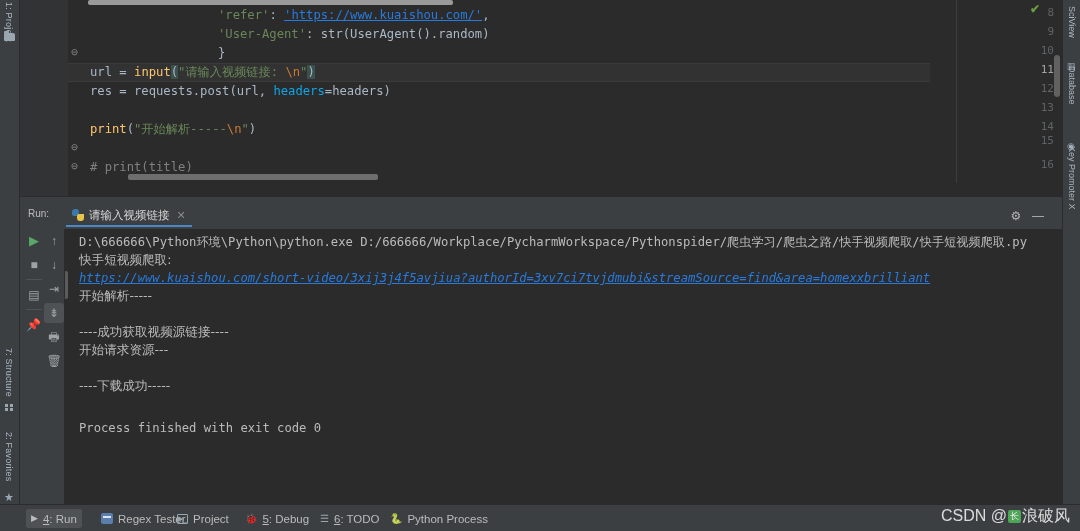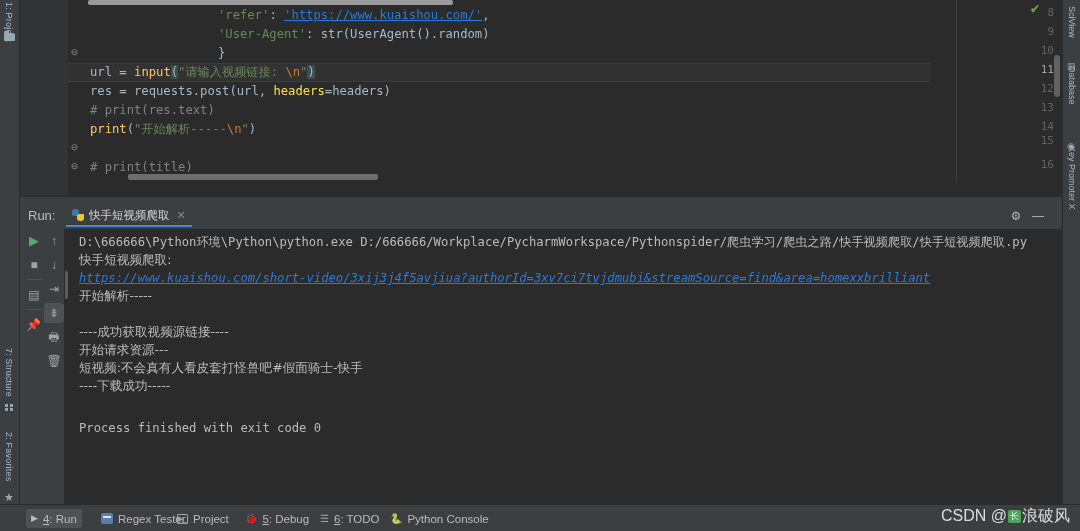--- a/index.html
+++ b/index.html
@@ -117,21 +117,21 @@
     position:absolute; left:0; width: 910px; height: 19px;
     background: #323232;
     border-top: 1px solid #3b3b3b;
     border-bottom: 1px solid #3b3b3b;
   }
   .str { color: #6a8759; }
   .cmt { color: #808080; }
   .fn { color: #ffc66d; }
   .lnk { color: #287bde; text-decoration: underline; }
   .esc { color: #cc7832; }
-  .param { color: #fde047; }
+  .param { color: #0ea5e9; }
   .brkt-g { background: #3b514d; }
   .editor-scroll-h {
     position:absolute; left: 68px; top: 0px;
     width: 365px; height: 5px; background: #9a9a9a; border-radius: 2px;
   }
   .editor-scroll-h2 {
     position:absolute; left: 108px; top: 174px;
     width: 250px; height: 6px; background: #6e6e6e; border-radius: 2px;
   }
   .editor-vscroll {
@@ -152,21 +152,21 @@
     width: 1042px; height: 308px;
     background: #3c3f41;
     border-top: 1px solid #2b2b2b;
   }
   .run-header {
     position: absolute; left: 0; top: 8px;
     width: 1042px; height: 22px;
   }
   .run-label {
     position:absolute; left: 8px; top: 3px;
-    font-size: 13px; color: #bbbbbb;
+    font-size: 10px; color: #bbbbbb;
   }
   .run-tab {
     position: absolute; left: 46px; top: 0px;
     height: 22px;
     padding: 0 6px;
     display: flex; align-items: center; gap: 5px;
     border-bottom: 2px solid #4a88c7;
   }
   .py-logo {
     width: 12px; height: 12px; position: relative; display:inline-block;
@@ -312,21 +312,20 @@
     <div class="editor-scroll-h"></div>
     <div class="marker-right-sep"></div>
     <div class="editor-vscroll"></div>
     <div class="check-mark">✔</div>
     <div class="code-area" id="code-area">
         <div class="cline" style="top: 6px; left: 150px; text-align: right;"><span class="str">'refer'</span><span>: </span><span class="lnk">'https://www.kuaishou.com/'</span><span>,</span></div>
         <div class="cline" style="top: 25px; left: 150px;"><span class="str">'User-Agent'</span><span>: </span><span>str</span><span>(</span><span>UserAgent</span><span>().random)</span></div>
         <div class="cline" style="top: 44px; left: 150px;"><span>}</span></div>
         <div class="cline" style="top: 63px; left: 22px;"><span>url </span><span>= </span><span class="fn">input</span><span class="brkt-g">(</span><span class="str">"请输入视频链接: </span><span class="esc">\n</span><span class="str">"</span><span class="brkt-g">)</span></div>
         <div class="cline" style="top: 82px; left: 22px;"><span>res = requests.post(url, </span><span class="param">headers</span><span>=headers)</span></div>
-        <div class="cline" style="top: 101px; left: 22px;"><span class="cmt"># print(res.text)</span></div>
         <div class="cline" style="top: 120px; left: 22px;"><span class="fn">print</span><span>(</span><span class="str">"开始解析-----</span><span class="esc">\n</span><span class="str">"</span><span>)</span></div>
         <div class="cline" style="top: 158px; left: 22px;"><span class="cmt"># print(title)</span></div>
       </div>
     <div class="editor-scroll-h2"></div>
   <div class="lnum" style="top: 6px;">8</div>
       <div class="lnum" style="top: 25px;">9</div>
       <div class="lnum" style="top: 44px;">10</div>
       <div class="fold" style="top: 48px;">⊖</div>
       <div class="lnum active" style="top: 63px;">11</div>
       <div class="lnum" style="top: 82px;">12</div>
@@ -336,21 +335,21 @@
       <div class="fold" style="top: 143px;">⊖</div>
       <div class="lnum" style="top: 158px;">16</div>
       <div class="fold" style="top: 162px;">⊖</div>
     </div>
 
   <div class="run-window">
     <div class="run-header">
       <div class="run-label">Run:</div>
       <div class="run-tab">
         <span class="py-logo"></span>
-        <span class="run-tab-label">快手短视频爬取</span>
+        <span class="run-tab-label">请输入视频链接</span>
         <span class="run-tab-close">✕</span>
       </div>
       <div class="hdr-btn gear-btn">⚙</div>
       <div class="hdr-btn min-btn">—</div>
     </div>
 
     <div class="run-toolbar">
       <div class="tb green" style="left:4px; top:2px">▶</div>
       <div class="tb" style="left:4px; top:26px">■</div>
       <div class="tb-sep" style="left:6px; top:50px"></div>
@@ -367,21 +366,20 @@
     </div>
 
     <div class="console">
       <div class="console-scroll"></div>
       <div class="oline" style="top:4px">D:\666666\Python环境\Python\python.exe D:/666666/Workplace/PycharmWorkspace/Pythonspider/爬虫学习/爬虫之路/快手视频爬取/快手短视频爬取.py</div>
       <div class="oline cn" style="top:22px">快手短视频爬取:</div>
       <div class="url-line" style="top:40px">https://www.kuaishou.com/short-video/3xij3j4f5avjiua?authorId=3xv7ci7tvjdmubi&amp;streamSource=find&amp;area=homexxbrilliant</div>
       <div class="oline cn" style="top:58px">开始解析-----</div>
       <div class="oline cn" style="top:94px">----成功获取视频源链接----</div>
       <div class="oline cn" style="top:112px">开始请求资源---</div>
-      <div class="oline cn" style="top:130px">短视频:不会真有人看皮套打怪兽吧#假面骑士-快手</div>
       <div class="oline cn" style="top:148px">----下载成功-----</div>
       <div class="oline" style="top:190px">Process finished with exit code 0</div>
     </div>
   </div>
 
   <div class="statusbar">
     <div id="sb-items">
         <div class="sb-item selected" style="left: 26px;">
           <span class="sb-ic play">▶</span>
           <span><span class="und">4</span>: Run</span>
@@ -397,21 +395,21 @@
         <div class="sb-item" style="left: 240px;">
           <span class="sb-ic bug-ic">🐞</span>
           <span><span class="und">5</span>: Debug</span>
         </div>
         <div class="sb-item" style="left: 315px;">
           <span class="sb-ic todo-ic">☰</span>
           <span><span class="und">6</span>: TODO</span>
         </div>
         <div class="sb-item" style="left: 385px;">
           <span class="sb-ic">🐍</span>
-          <span>Python Console</span>
+          <span>Python Process</span>
         </div>
       </div>
     <div class="watermark">
       <span>CSDN @</span><span class="wm-badge">长</span><span>浪破风</span>
     </div>
   </div>
 
 </div>
 
 </body></html>

